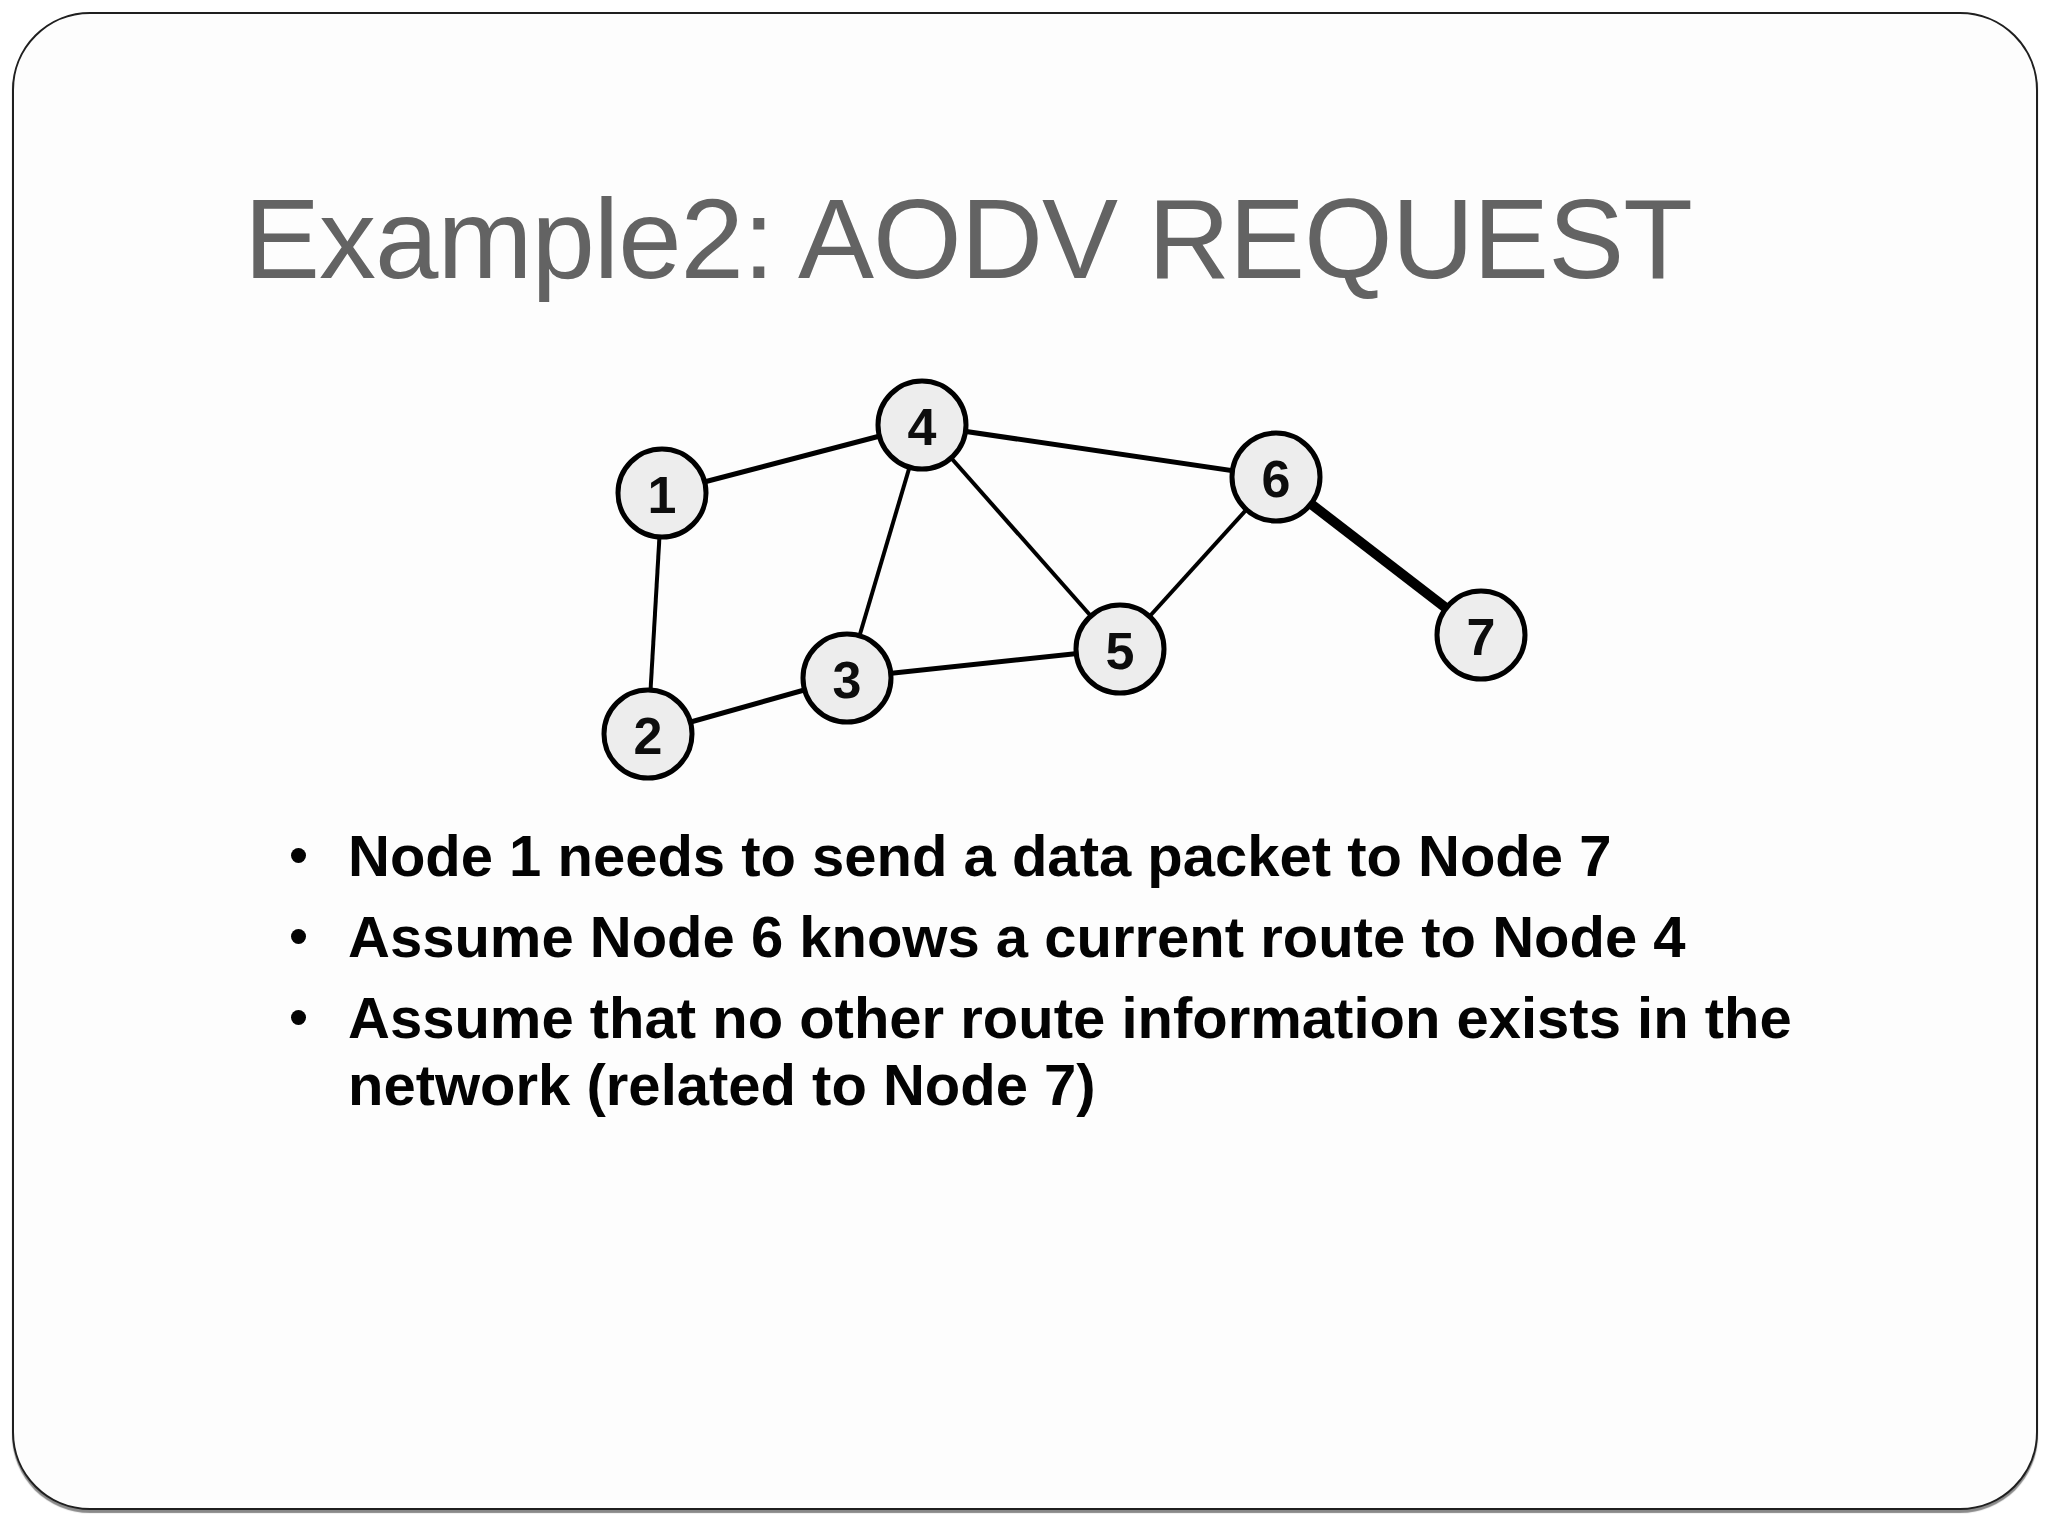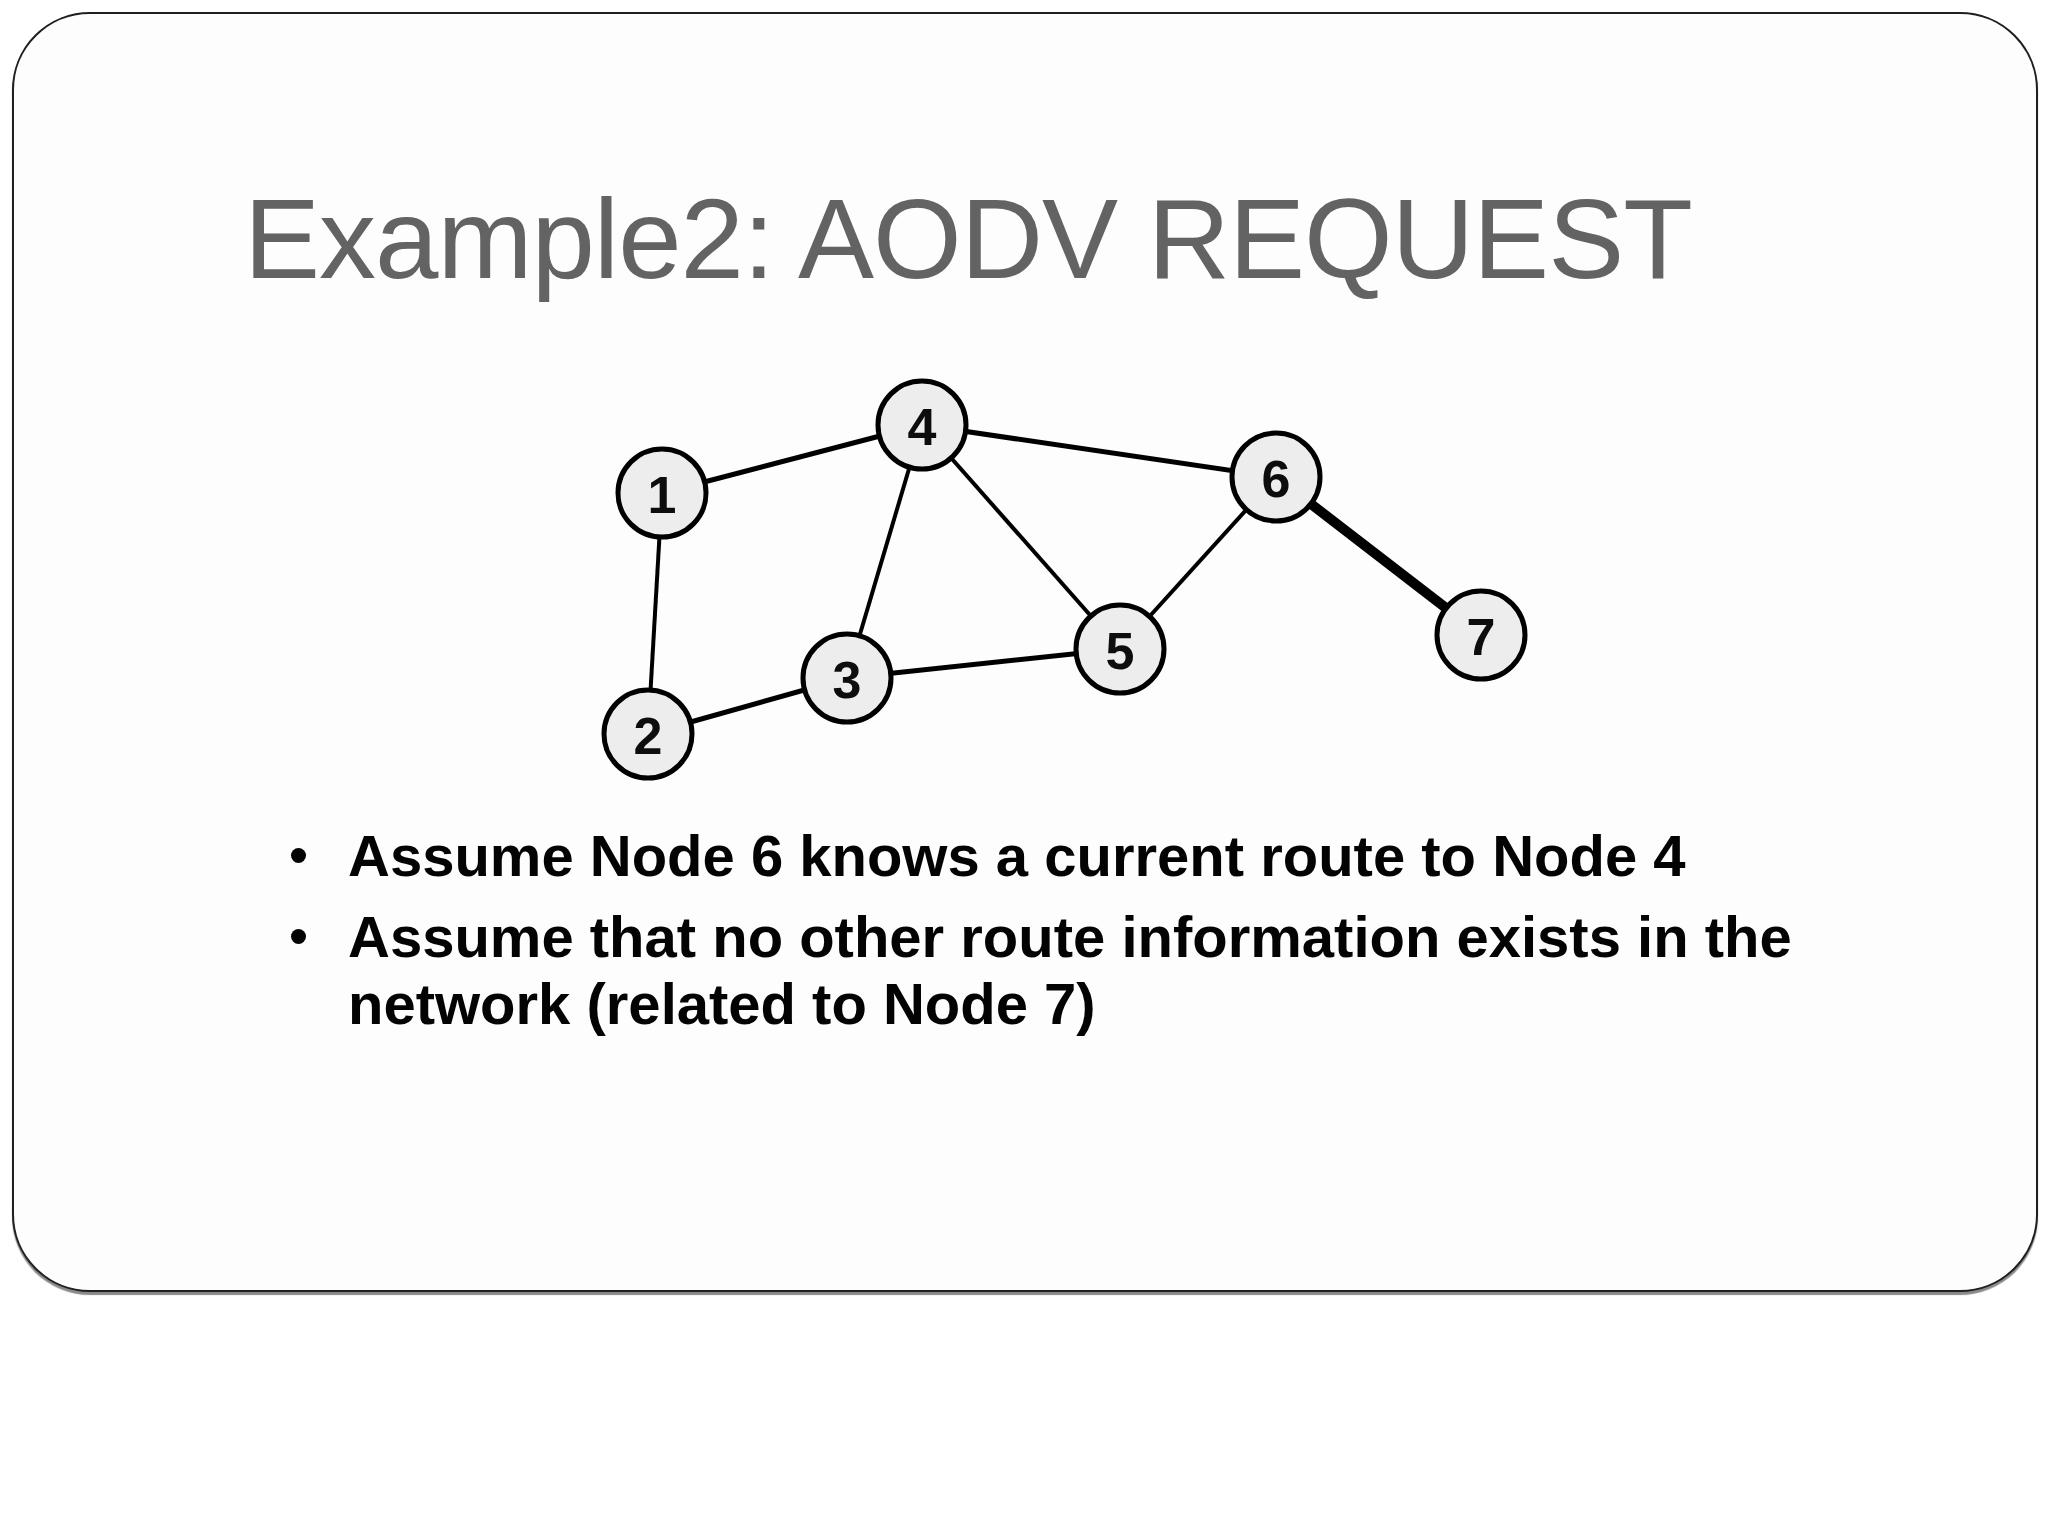--- a/index.html
+++ b/index.html
@@ -1,18 +1,18 @@
 <!DOCTYPE html>
 <html><head>
 <meta charset="utf-8">
 <style>
   html,body{margin:0;padding:0;background:#ffffff;width:2048px;height:1536px;overflow:hidden;}
   body{font-family:"Liberation Sans",sans-serif;position:relative;}
   .slide{
-    position:absolute;left:12px;top:12px;width:2026px;height:1280px;
+    position:absolute;left:12px;top:12px;width:2026px;height:1498px;
     background:#fdfdfd;border:2px solid #1f1f1f;border-radius:78px;
     box-shadow:0 3px 1px rgba(40,40,40,.55);
     box-sizing:border-box;
   }
   .slide-title{
     position:absolute;left:230px;top:168px;
     font-size:114px;line-height:1;font-weight:400;color:#636363;
     letter-spacing:-1px;white-space:nowrap;
   }
   .graph-svg{position:absolute;left:0;top:0;width:2048px;height:1536px;}
@@ -63,20 +63,24 @@
       <text x="1106" y="635" dominant-baseline="central" dy="2">5</text>
       <circle cx="1262" cy="463" r="44" fill="#ededed" stroke="#000000" stroke-width="5"></circle>
       <text x="1262" y="463" dominant-baseline="central" dy="2">6</text>
       <circle cx="1467" cy="621" r="44" fill="#ededed" stroke="#000000" stroke-width="5"></circle>
       <text x="1467" y="621" dominant-baseline="central" dy="2">7</text>
     </svg>
 
   <ul class="bullet-list">
     <li class="bullet-item">
       <span class="bullet-dot"></span>
+      <span class="bullet-text">Node 1 needs to send a data packet to Node 7</span>
+    </li>
+    <li class="bullet-item">
+      <span class="bullet-dot"></span>
       <span class="bullet-text">Assume Node 6 knows a current route to Node 4</span>
     </li>
     <li class="bullet-item">
       <span class="bullet-dot"></span>
       <span class="bullet-text">Assume that no other route information exists in the network (related to Node 7)</span>
     </li>
   </ul>
 </div>
 
 </body></html>

